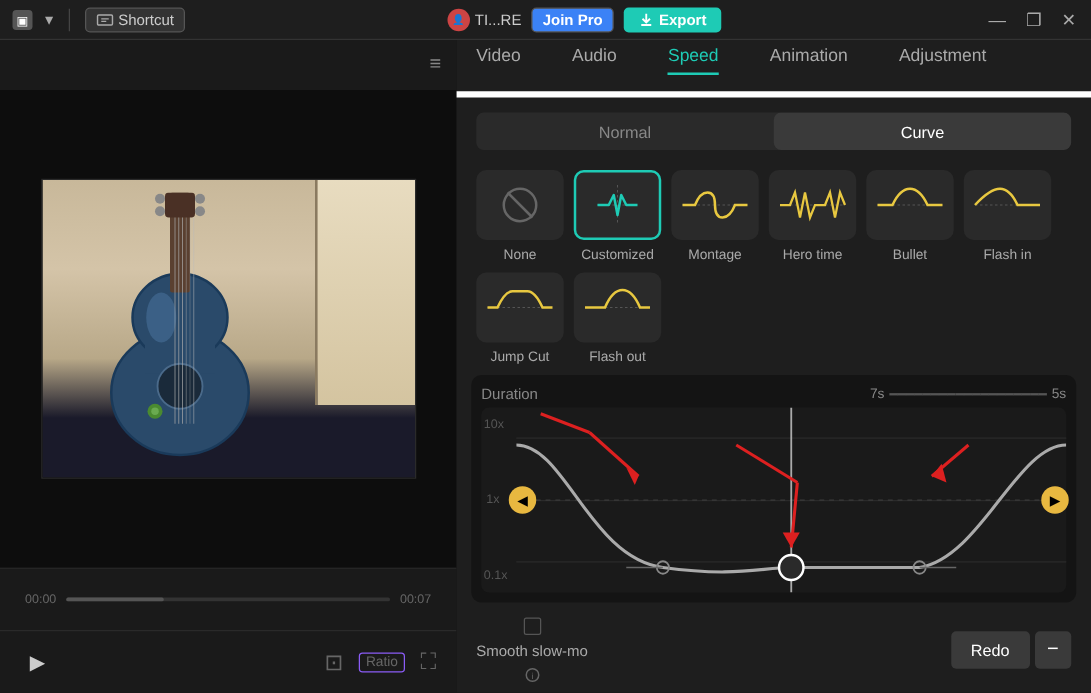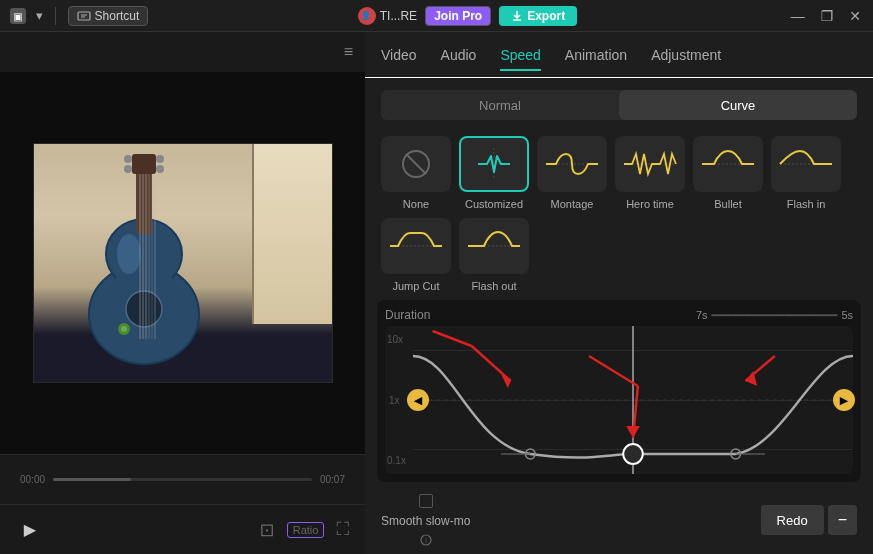--- a/index.html
+++ b/index.html
@@ -64,21 +64,21 @@
       width: 18px;
       height: 18px;
       border-radius: 50%;
       background: #c44;
       display: flex;
       align-items: center;
       justify-content: center;
       font-size: 9px;
     }
     .join-pro-btn {
-      background: #8b5cf6;
+      background: #3b82f6;
       border: 1px solid #555;
       border-radius: 4px;
       padding: 2px 8px;
       color: #fff;
       font-size: 12px;
       font-weight: bold;
       cursor: pointer;
     }
     .export-btn {
       background: #1ecbb5;
@@ -176,25 +176,25 @@
     .right-panel {
       flex: 1;
       background: #1e1e1e;
       display: flex;
       flex-direction: column;
     }
 
     
     .tabs {
       display: flex;
-      align-items: center;
+      align-items: flex-start;
       padding: 0 16px;
       height: 48px;
-      border-bottom: 1px solid #ffffff;
-      gap: 24px;
+      border-bottom: 5px solid #ffffff;
+      gap: 41px;
     }
     .tab {
       font-size: 14px;
       color: #aaa;
       cursor: pointer;
       padding: 4px 0;
       position: relative;
     }
     .tab.active {
       color: #1ecbb5;

